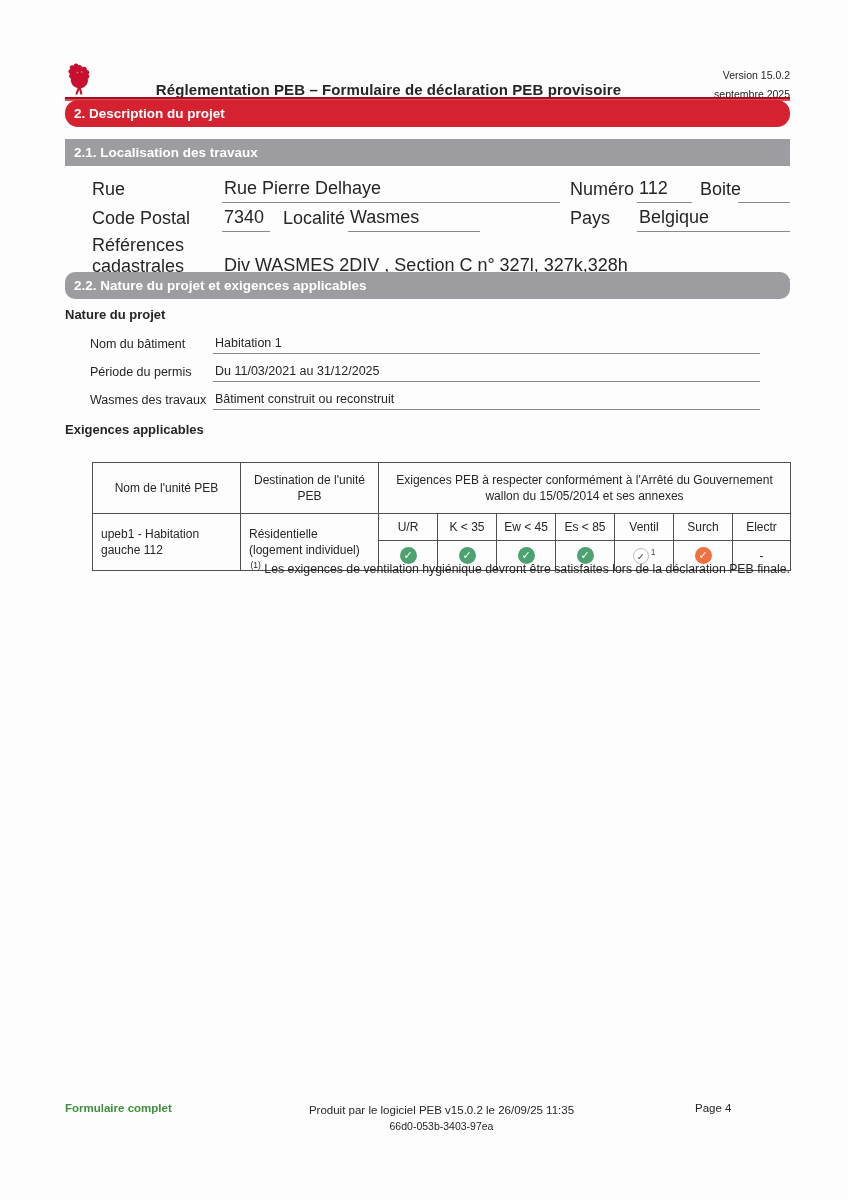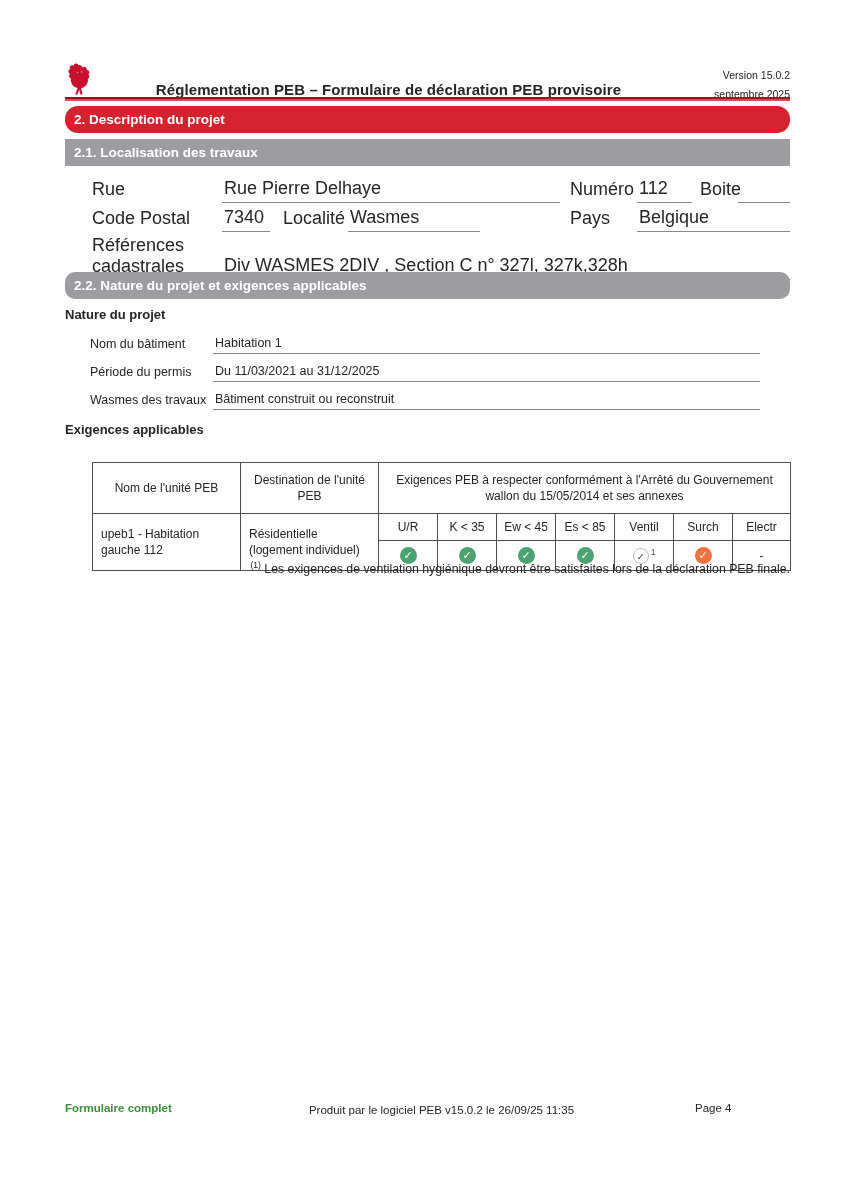--- a/index.html
+++ b/index.html
@@ -12,21 +12,21 @@
   .hdr { position:absolute; left:65px; right:58px; top:60px; display:flex; align-items:center;gap:39px; }
   .logo { width:34px; height:42px; flex:0 0 34px; }
   .logo svg { width:30px; height:40px; }
   .doc-title { flex:1; text-align:center; font-weight:bold; font-size:15px; padding-top:16px; letter-spacing:.1px; }
   .version { width:112px; text-align:right; font-size:10.5px; line-height:1.8; padding-top:6px; }
   .redrule { position:absolute; left:65px; right:58px; top:97px; height:4px;
              background:linear-gradient(#a60e1d 0 55%, #e04a57 55% 100%); }
   
   .banner { position:absolute; left:65px; right:58px; height:27px; line-height:27px;
             color:#fff; font-weight:bold; font-size:13.5px; padding-left:9px; box-sizing:border-box; }
-  .banner.red  { top:106px; background:var(--banner-red,#d42230);border-radius:13px; }
+  .banner.red  { top:100px; background:var(--banner-red,#d42230);border-radius:13px; }
   .banner.g21  { top:139px; background:var(--banner-gray,#9d9da1); }
   .banner.g22  { top:272px; background:var(--banner-gray,#9d9da1);border-radius:10px; }
   
   .locrow { position:absolute; left:92px; right:58px; display:flex; align-items:flex-end; font-size:18px; }
   .flabel { flex:none; padding-bottom:3px; }
   .uline  { border-bottom:1.5px solid #8a8a8a; padding:0 0 3px 2px; box-sizing:border-box; white-space:nowrap; overflow:hidden; }
   .sp10 { flex:0 0 10px; } .sp13 { flex:0 0 13px; } .sp8 { flex:0 0 8px; } .sp90 { flex:0 0 90px; }
   .grow { flex:1; }
   .subhead { position:absolute; left:65px; font-weight:bold; font-size:13px; }
   .natrow { position:absolute; left:90px; right:58px; display:flex; align-items:flex-end; font-size:12.5px; }
@@ -168,17 +168,18 @@
 
   <div class="footnote">
     <sup>(1)</sup>
     <span>Les exigences de ventilation hygiénique devront être satisfaites lors de la déclaration PEB finale.</span>
   </div>
 
   <div class="pfooter">
     <div class="fleft">Formulaire complet</div>
     <div class="fcenter">
       <div>Produit par le logiciel PEB v15.0.2 le 26/09/25 11:35</div>
+      <div class="uid">66d0-053b-3403-97ea</div>
     </div>
     <div class="fright">Page 4</div>
   </div>
 
 </div>
 
 </body></html>

